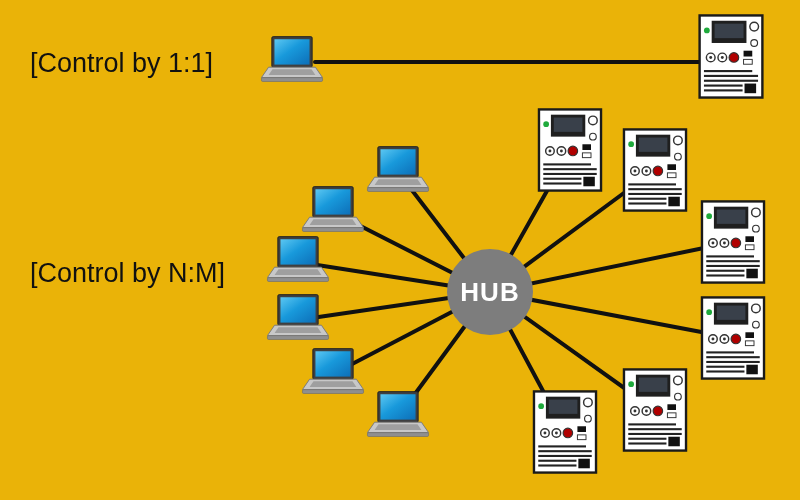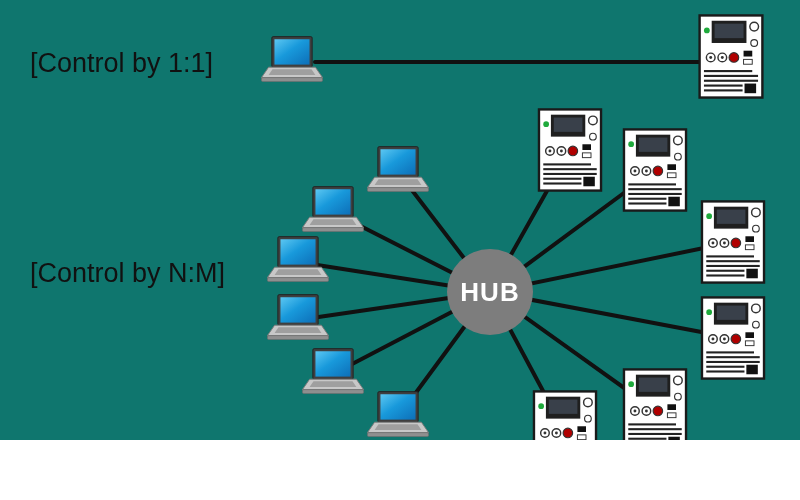--- a/index.html
+++ b/index.html
@@ -1,20 +1,20 @@
 <!DOCTYPE html>
 <html><head>
 <meta charset="utf-8">
 <style>
   html, body { margin: 0; padding: 0; background: #ffffff; }
   .canvas {
     position: relative;
     width: 800px;
-    height: 440px;
-    background: #0f766e;
+    height: 500px;
+    background: #eab308;
     overflow: hidden;
     font-family: "Liberation Sans", sans-serif;
   }
   svg { display: block; }
   .section-label {
     font-family: "Liberation Sans", sans-serif;
     font-size: 27px;
     fill: #111111;
   }
   .hub-text {

